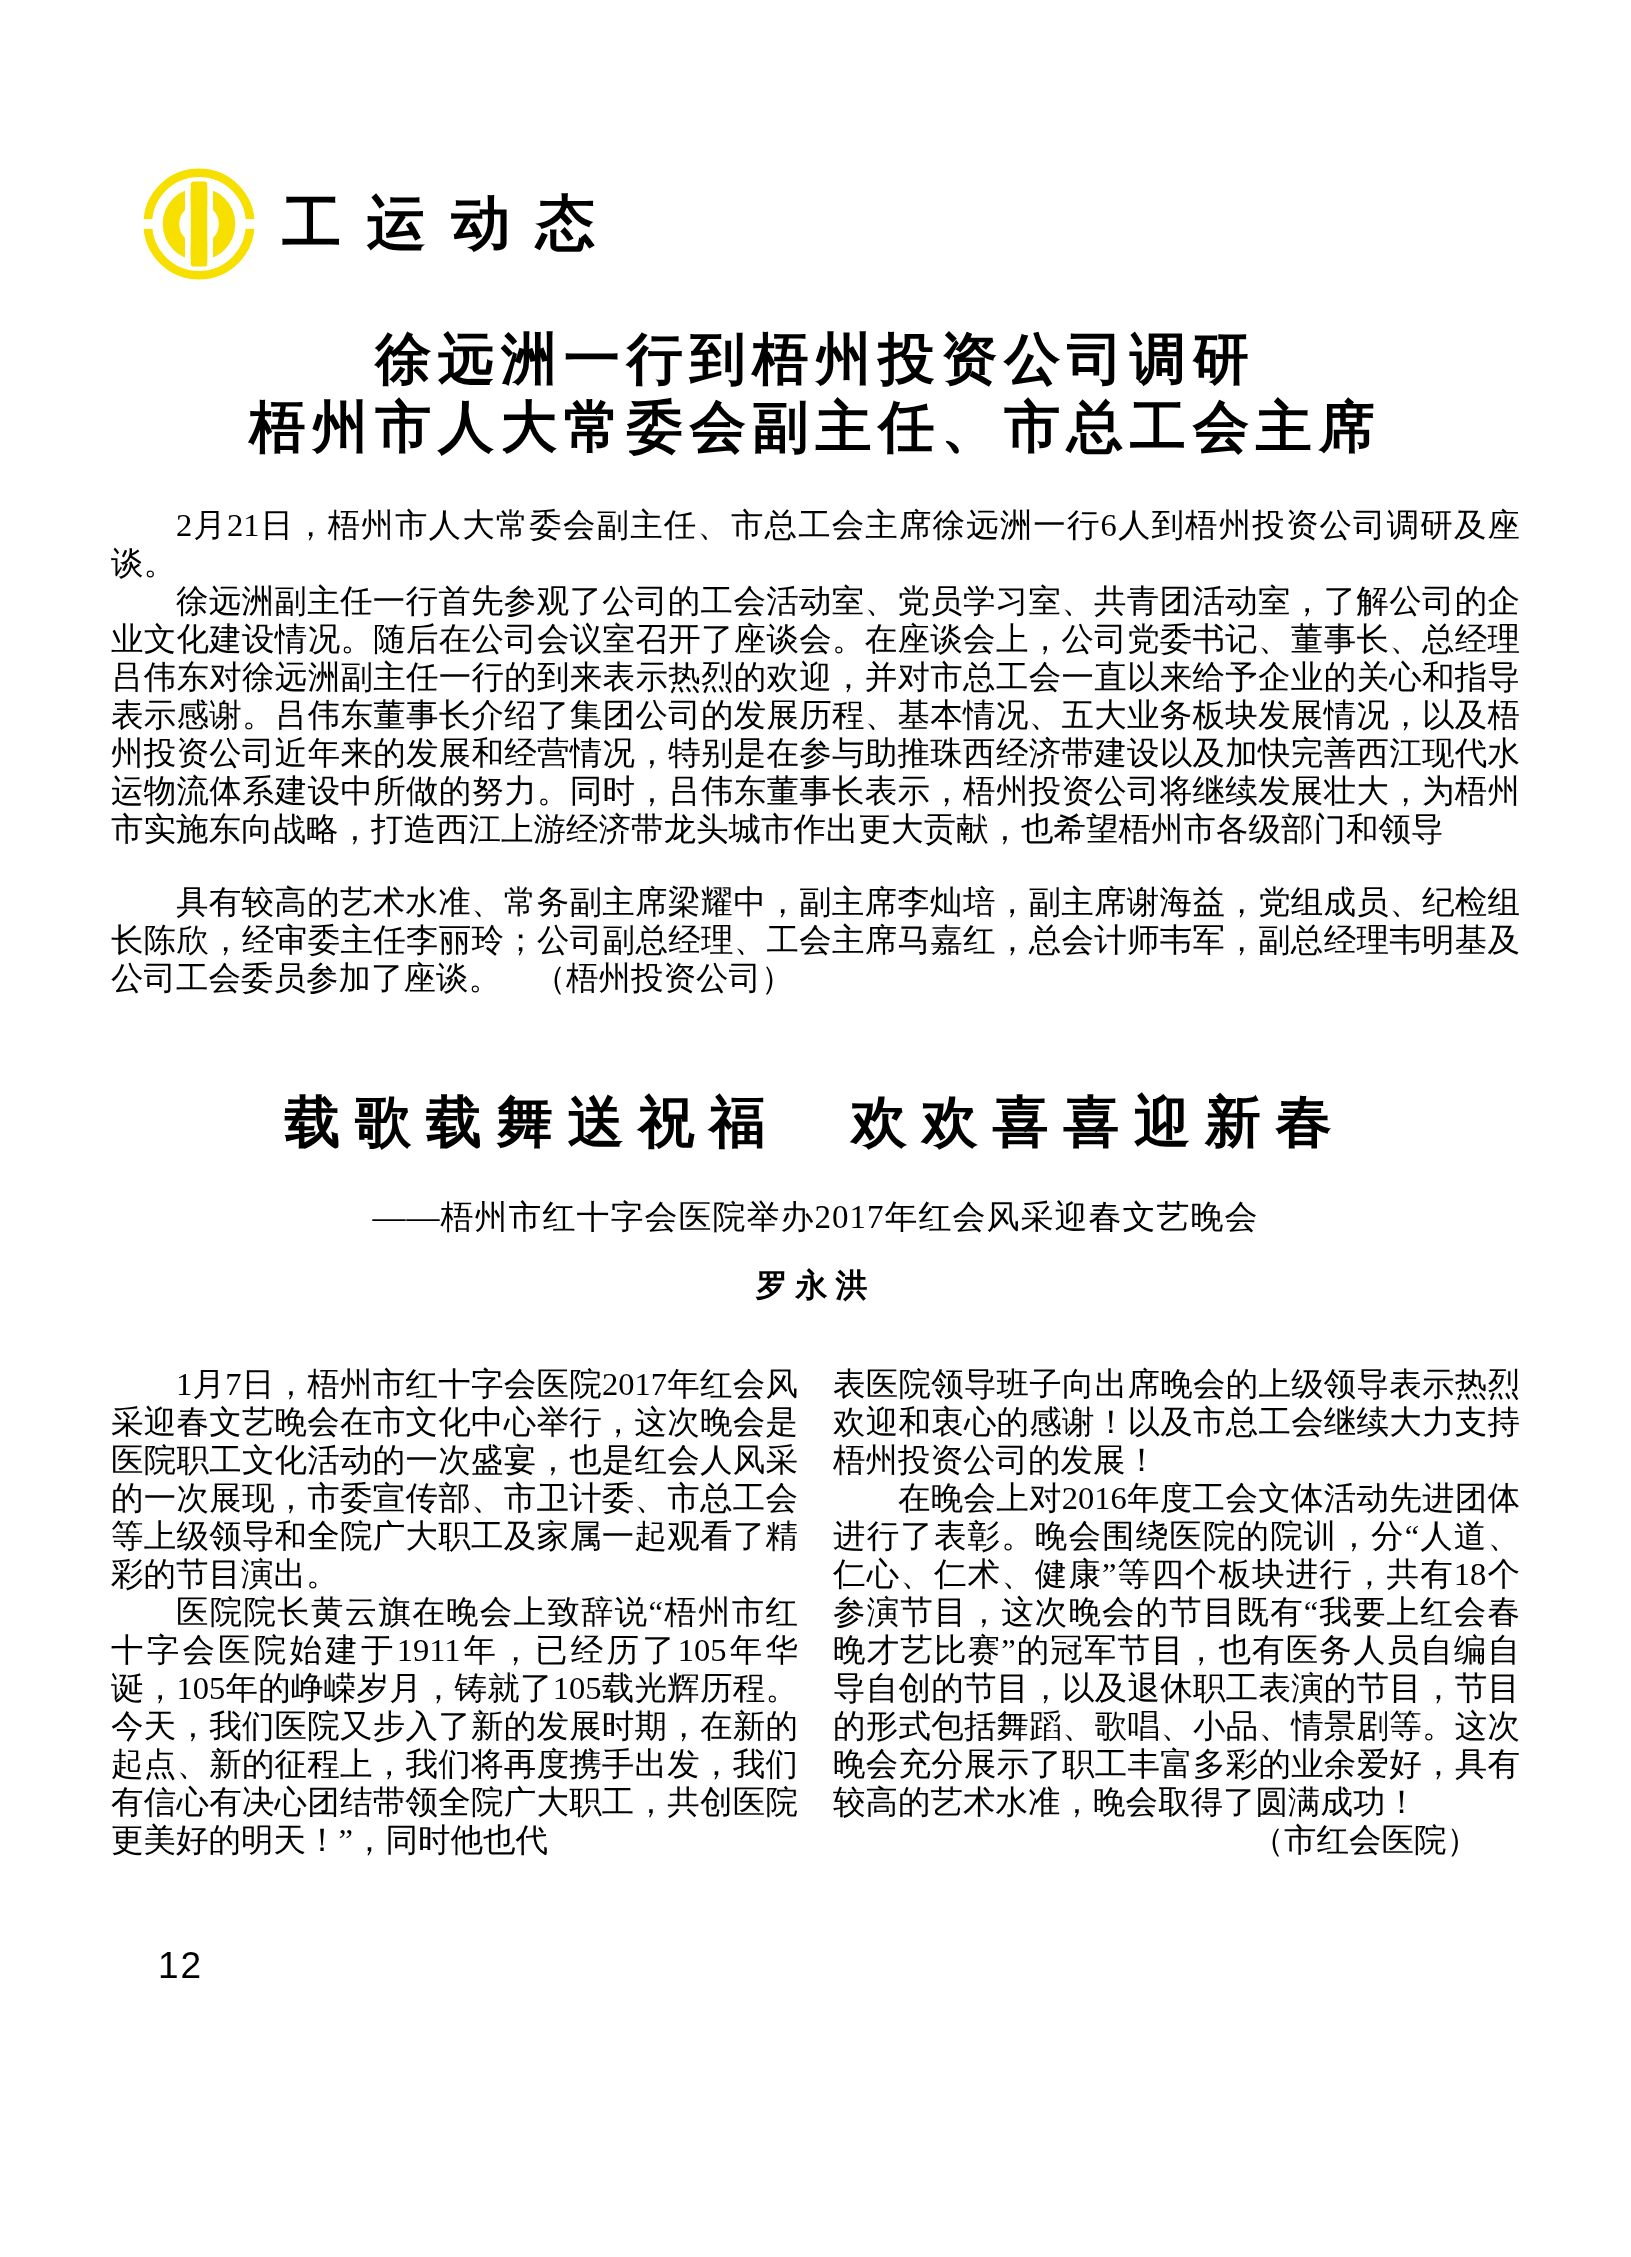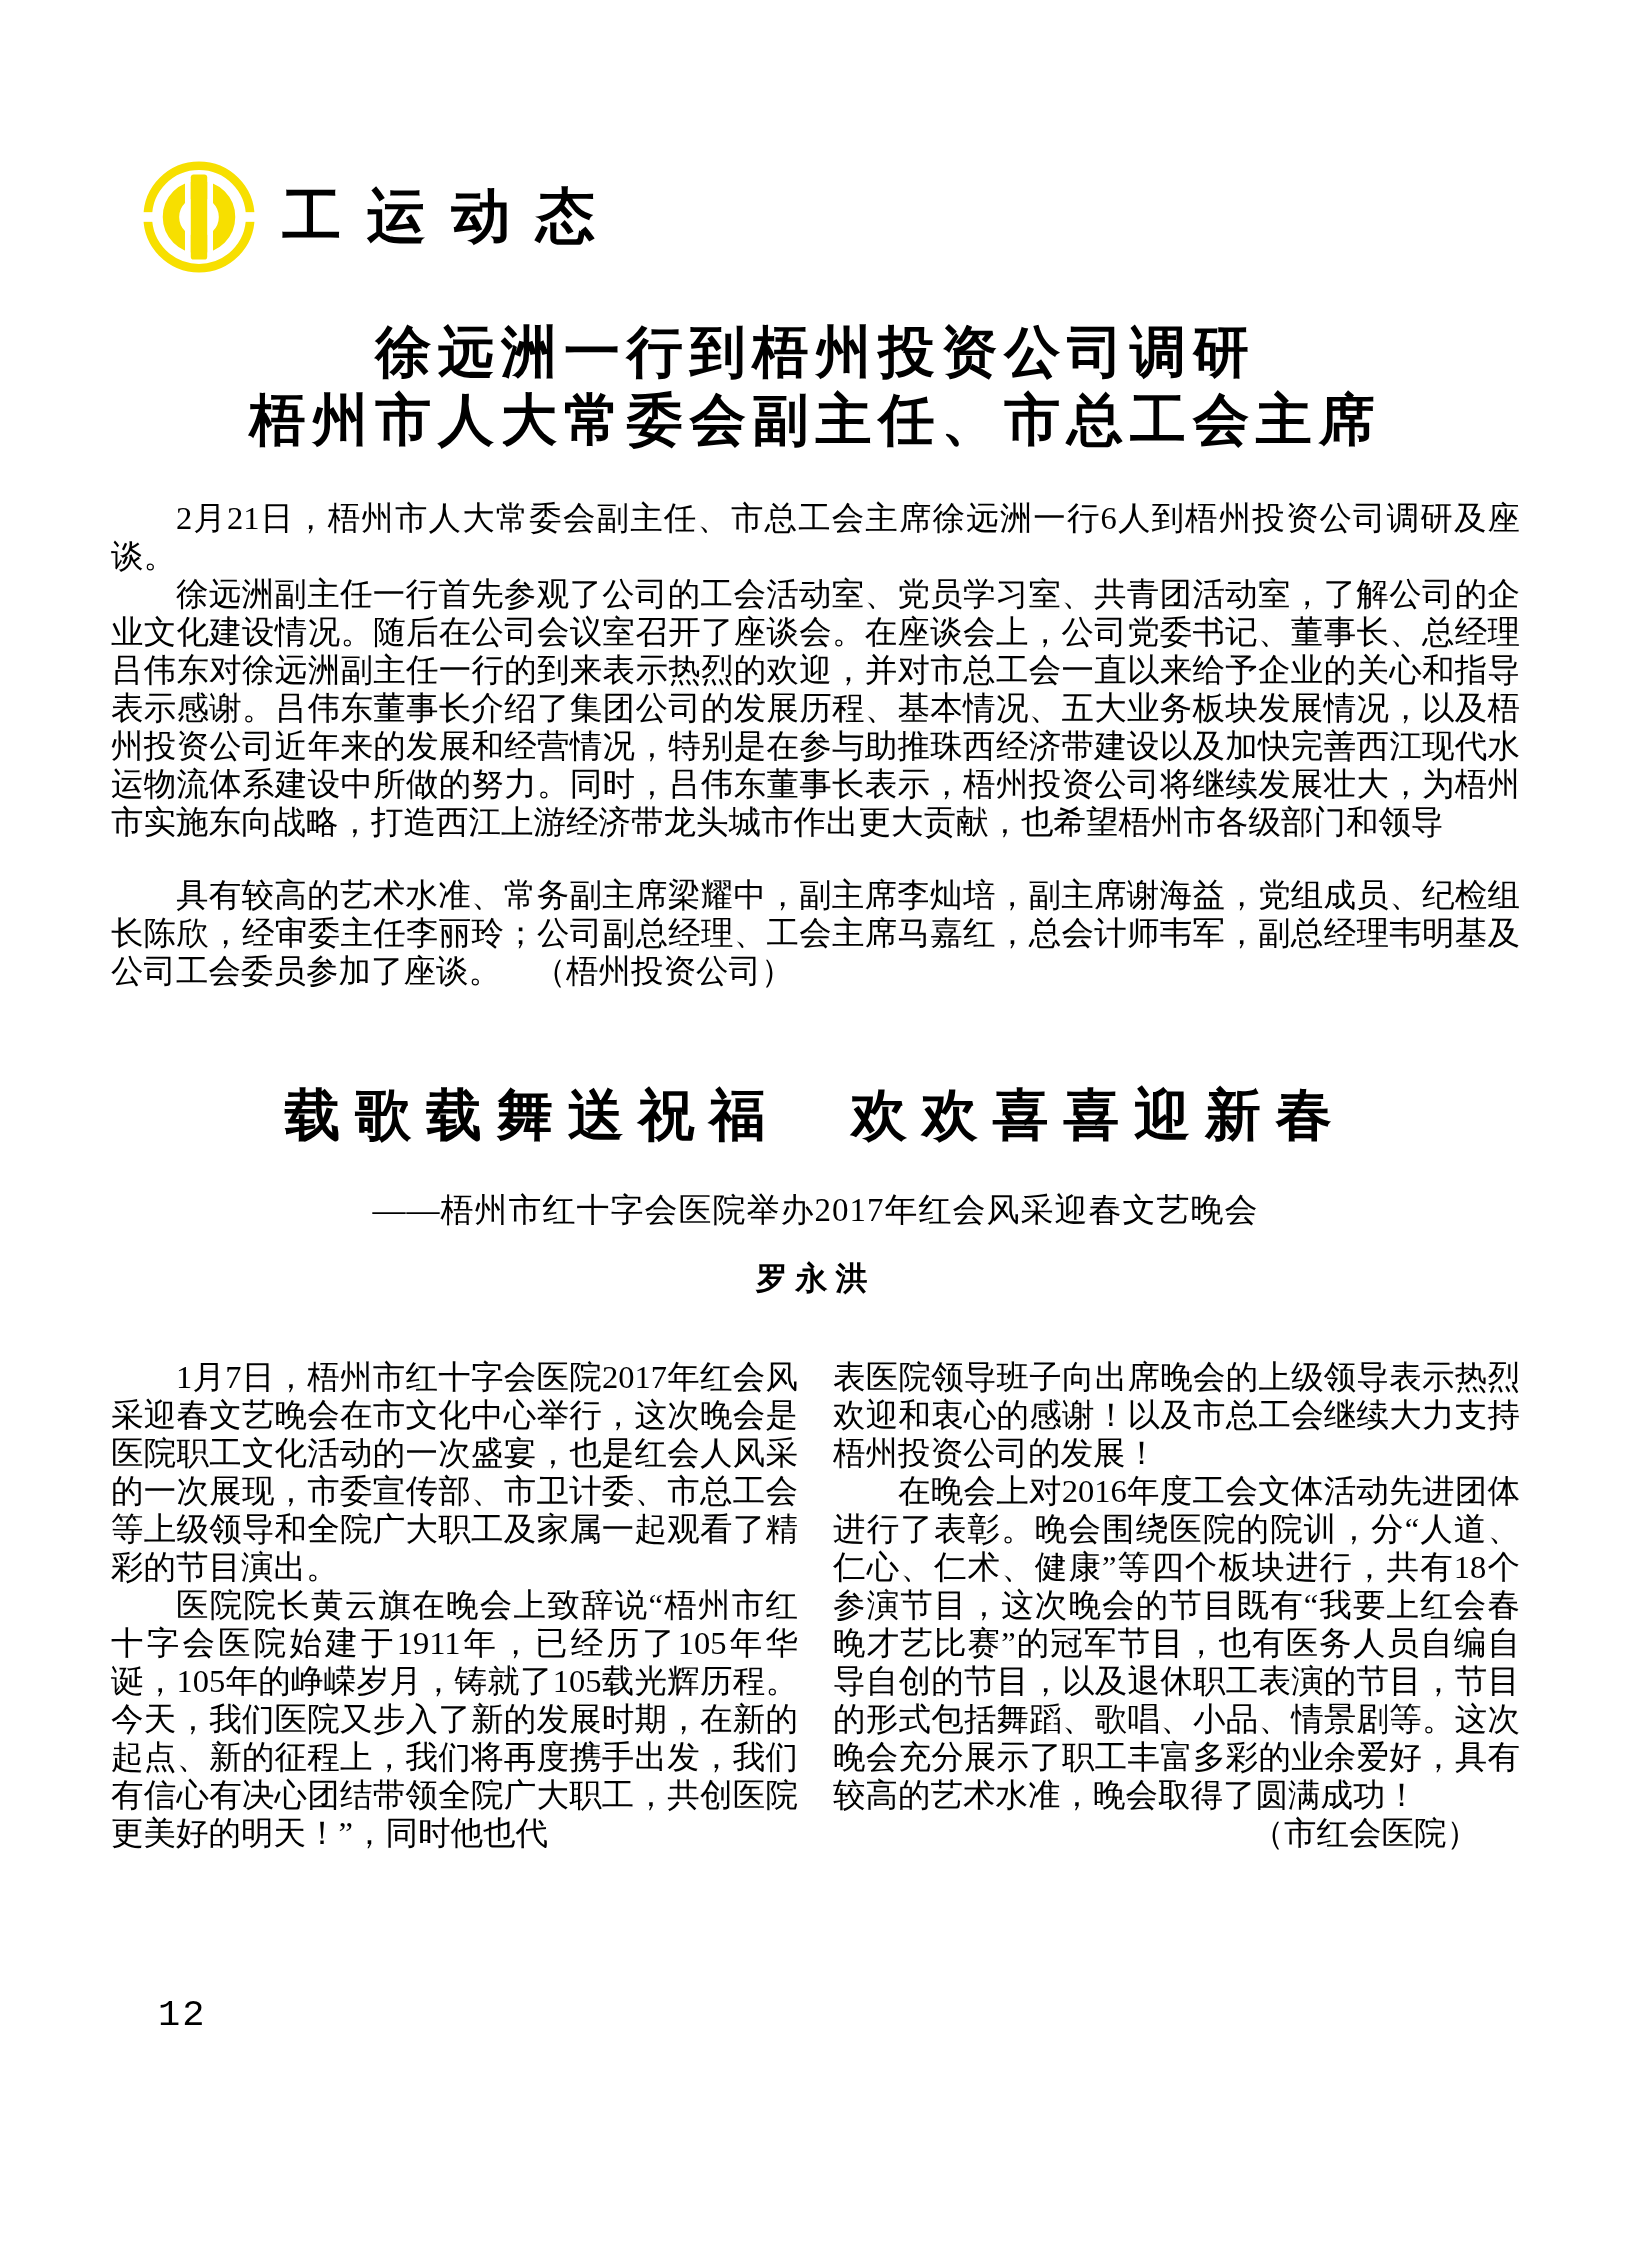--- a/index.html
+++ b/index.html
@@ -5,21 +5,21 @@
   html,body { margin:0; padding:0; background:#888; }
   .page {
     position:relative;
     width:1631px; height:2258px;
     margin:0 auto;
     background:#ffffff;
     color:#000;
     font-family:"Liberation Serif","DejaVu Serif",serif;
     overflow:hidden;
   }
-  .content { width:1409px; margin:3px auto; }
+  .content { width:1409px; margin:10px auto; }
 
   
   .masthead { display:flex; align-items:center; padding-top:156px; margin-left:29.6px; }
   .logo { width:116px; height:116px; flex:0 0 auto; }
   .masthead-title {
     font-family:"Liberation Serif","DejaVu Serif",serif;
     font-weight:900; font-size:59px; letter-spacing:25.6px;
     margin-left:25.6px; white-space:nowrap;
   }
 
@@ -48,23 +48,23 @@
   .col p {
     margin:0; font-size:32.5px; line-height:38px;
     text-align:justify; text-justify:inter-ideograph;
     word-break:break-all;
   }
   .col p.indent { text-indent:2em; }
   .col p.noindent { text-indent:0; }
   .col p.signoff { text-align:right; padding-right:41px; }
 
   .page-number {
-    position:absolute; left:158px; top:1994px;
+    position:absolute; left:158px; top:1945px;
     font-size:37px; letter-spacing:2px;
-    font-family:Liberation Mono, monospace;
+    font-family:Liberation Sans, sans-serif;
   }
 </style>
 </head>
 <body>
 
 <div class="page">
   <div class="content">
 
     <div class="masthead">
       <svg class="logo" viewBox="0 0 120 120">

